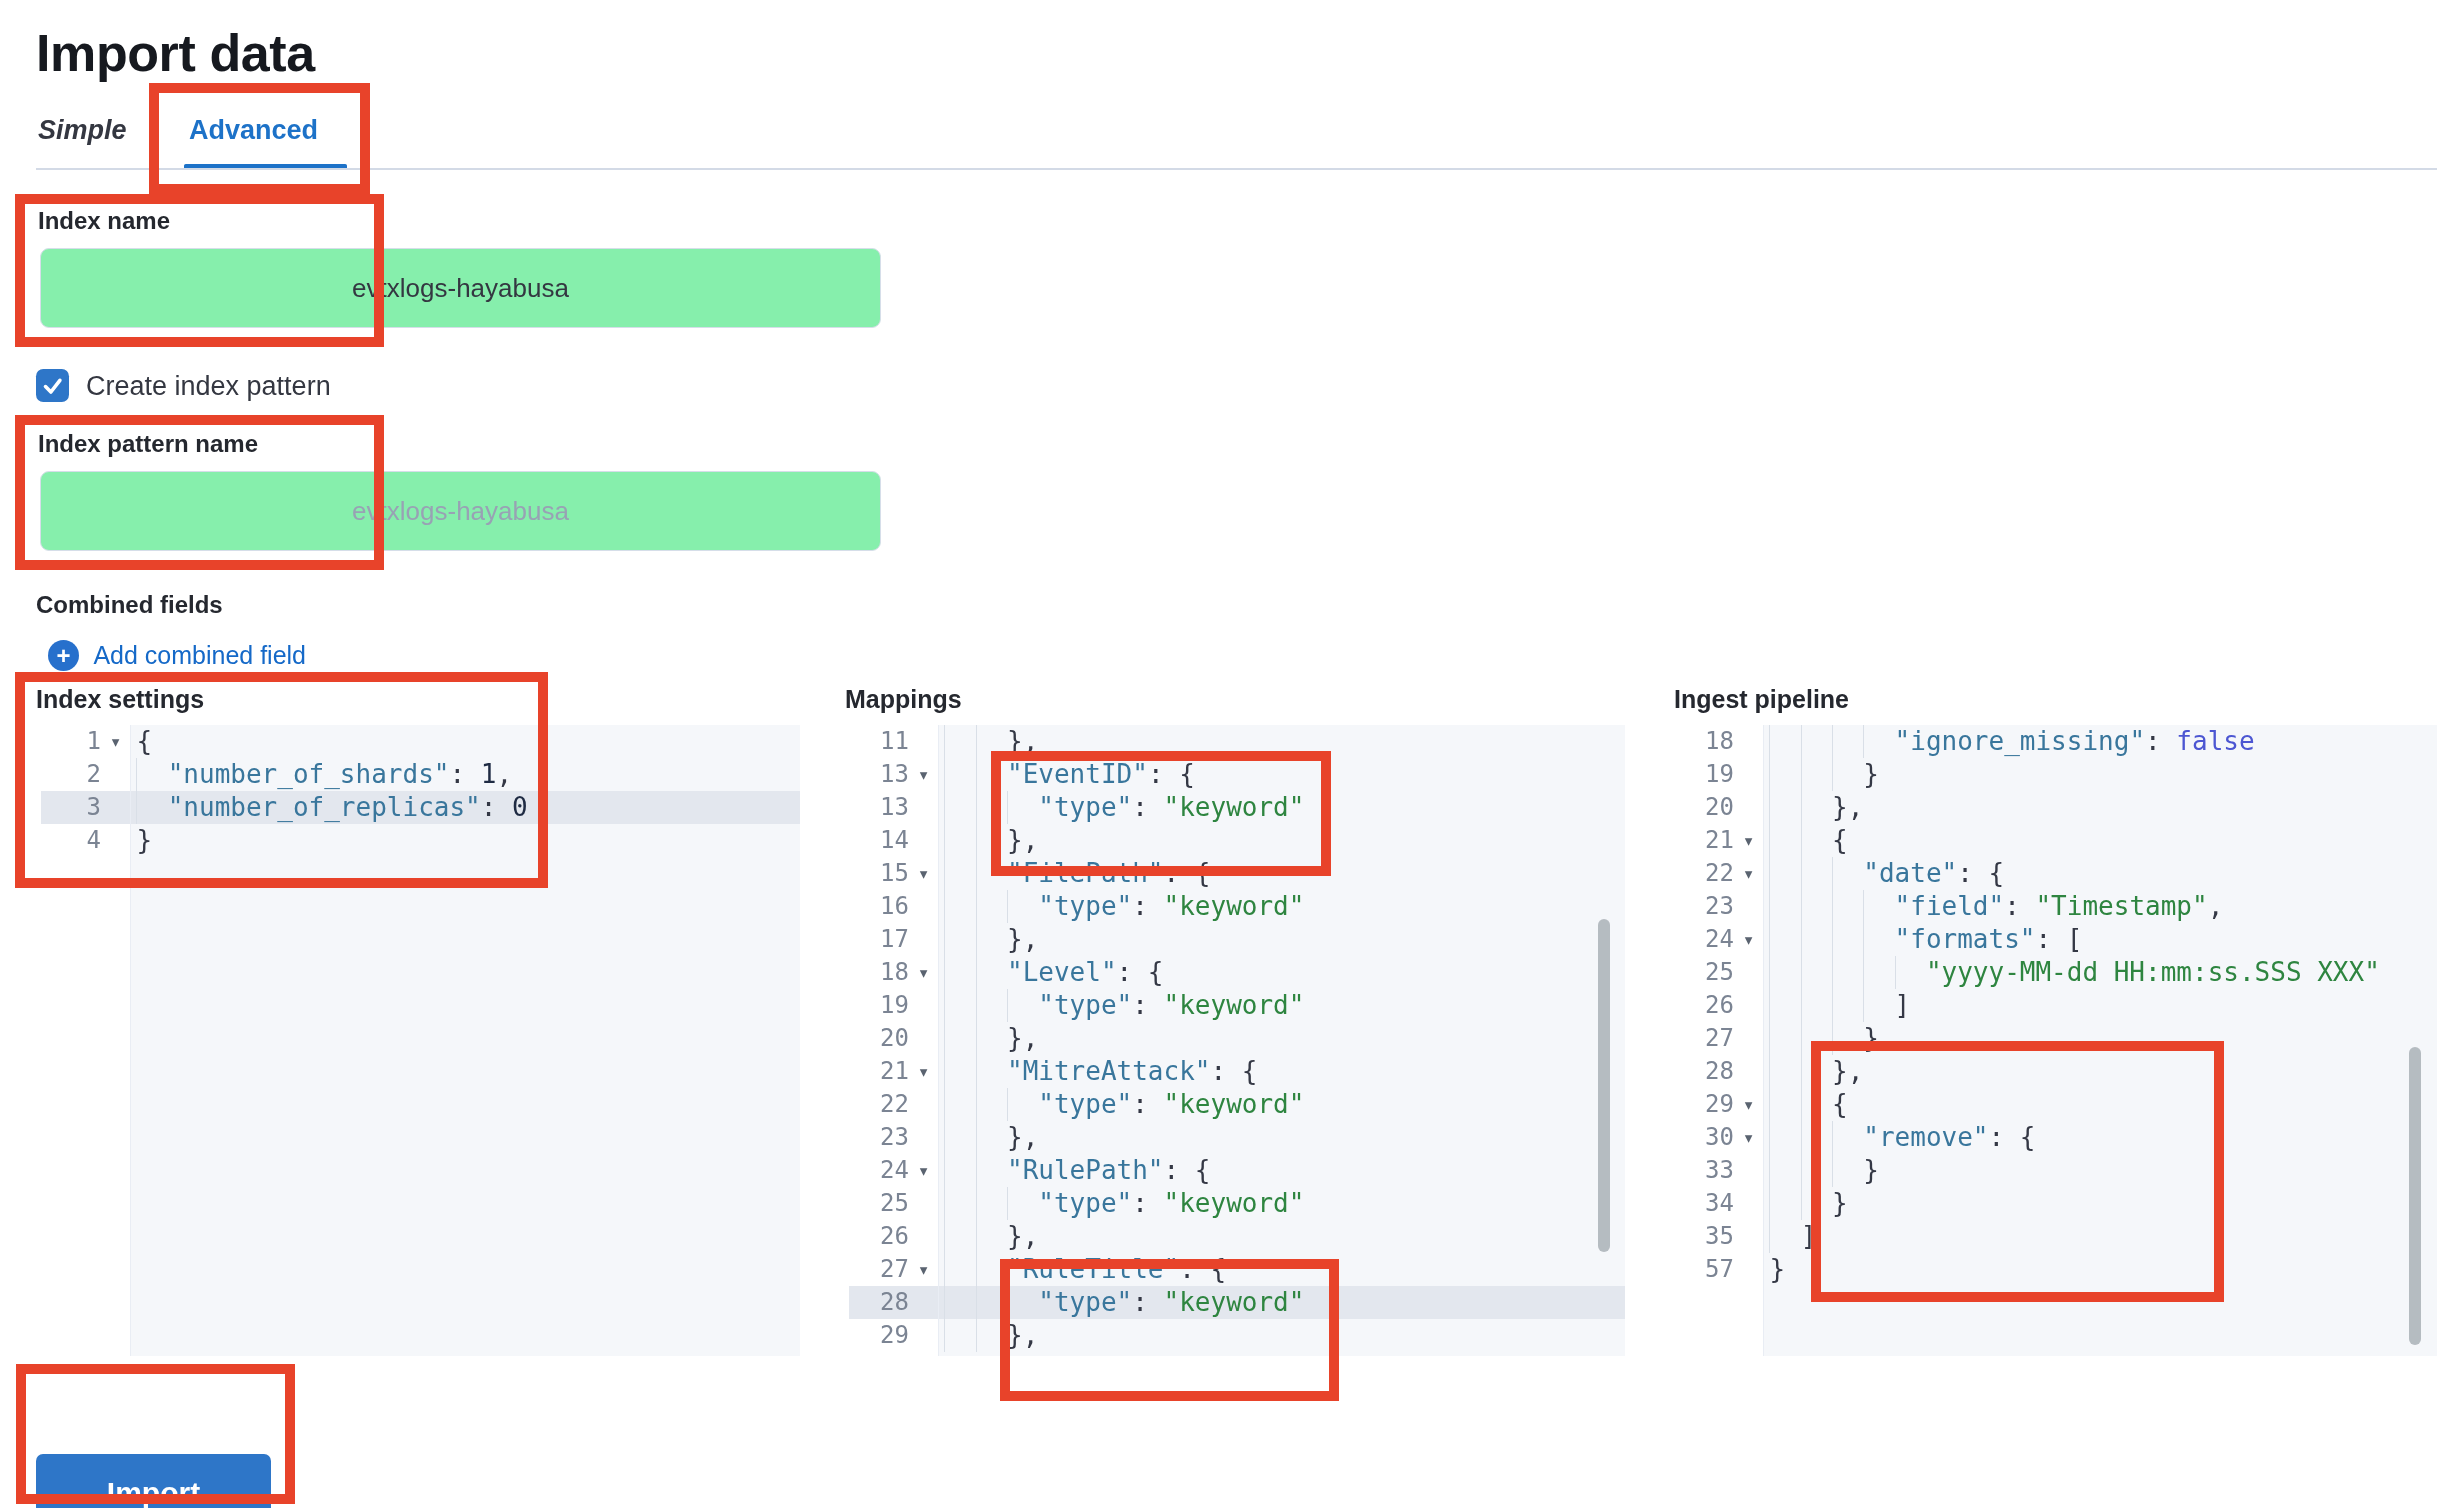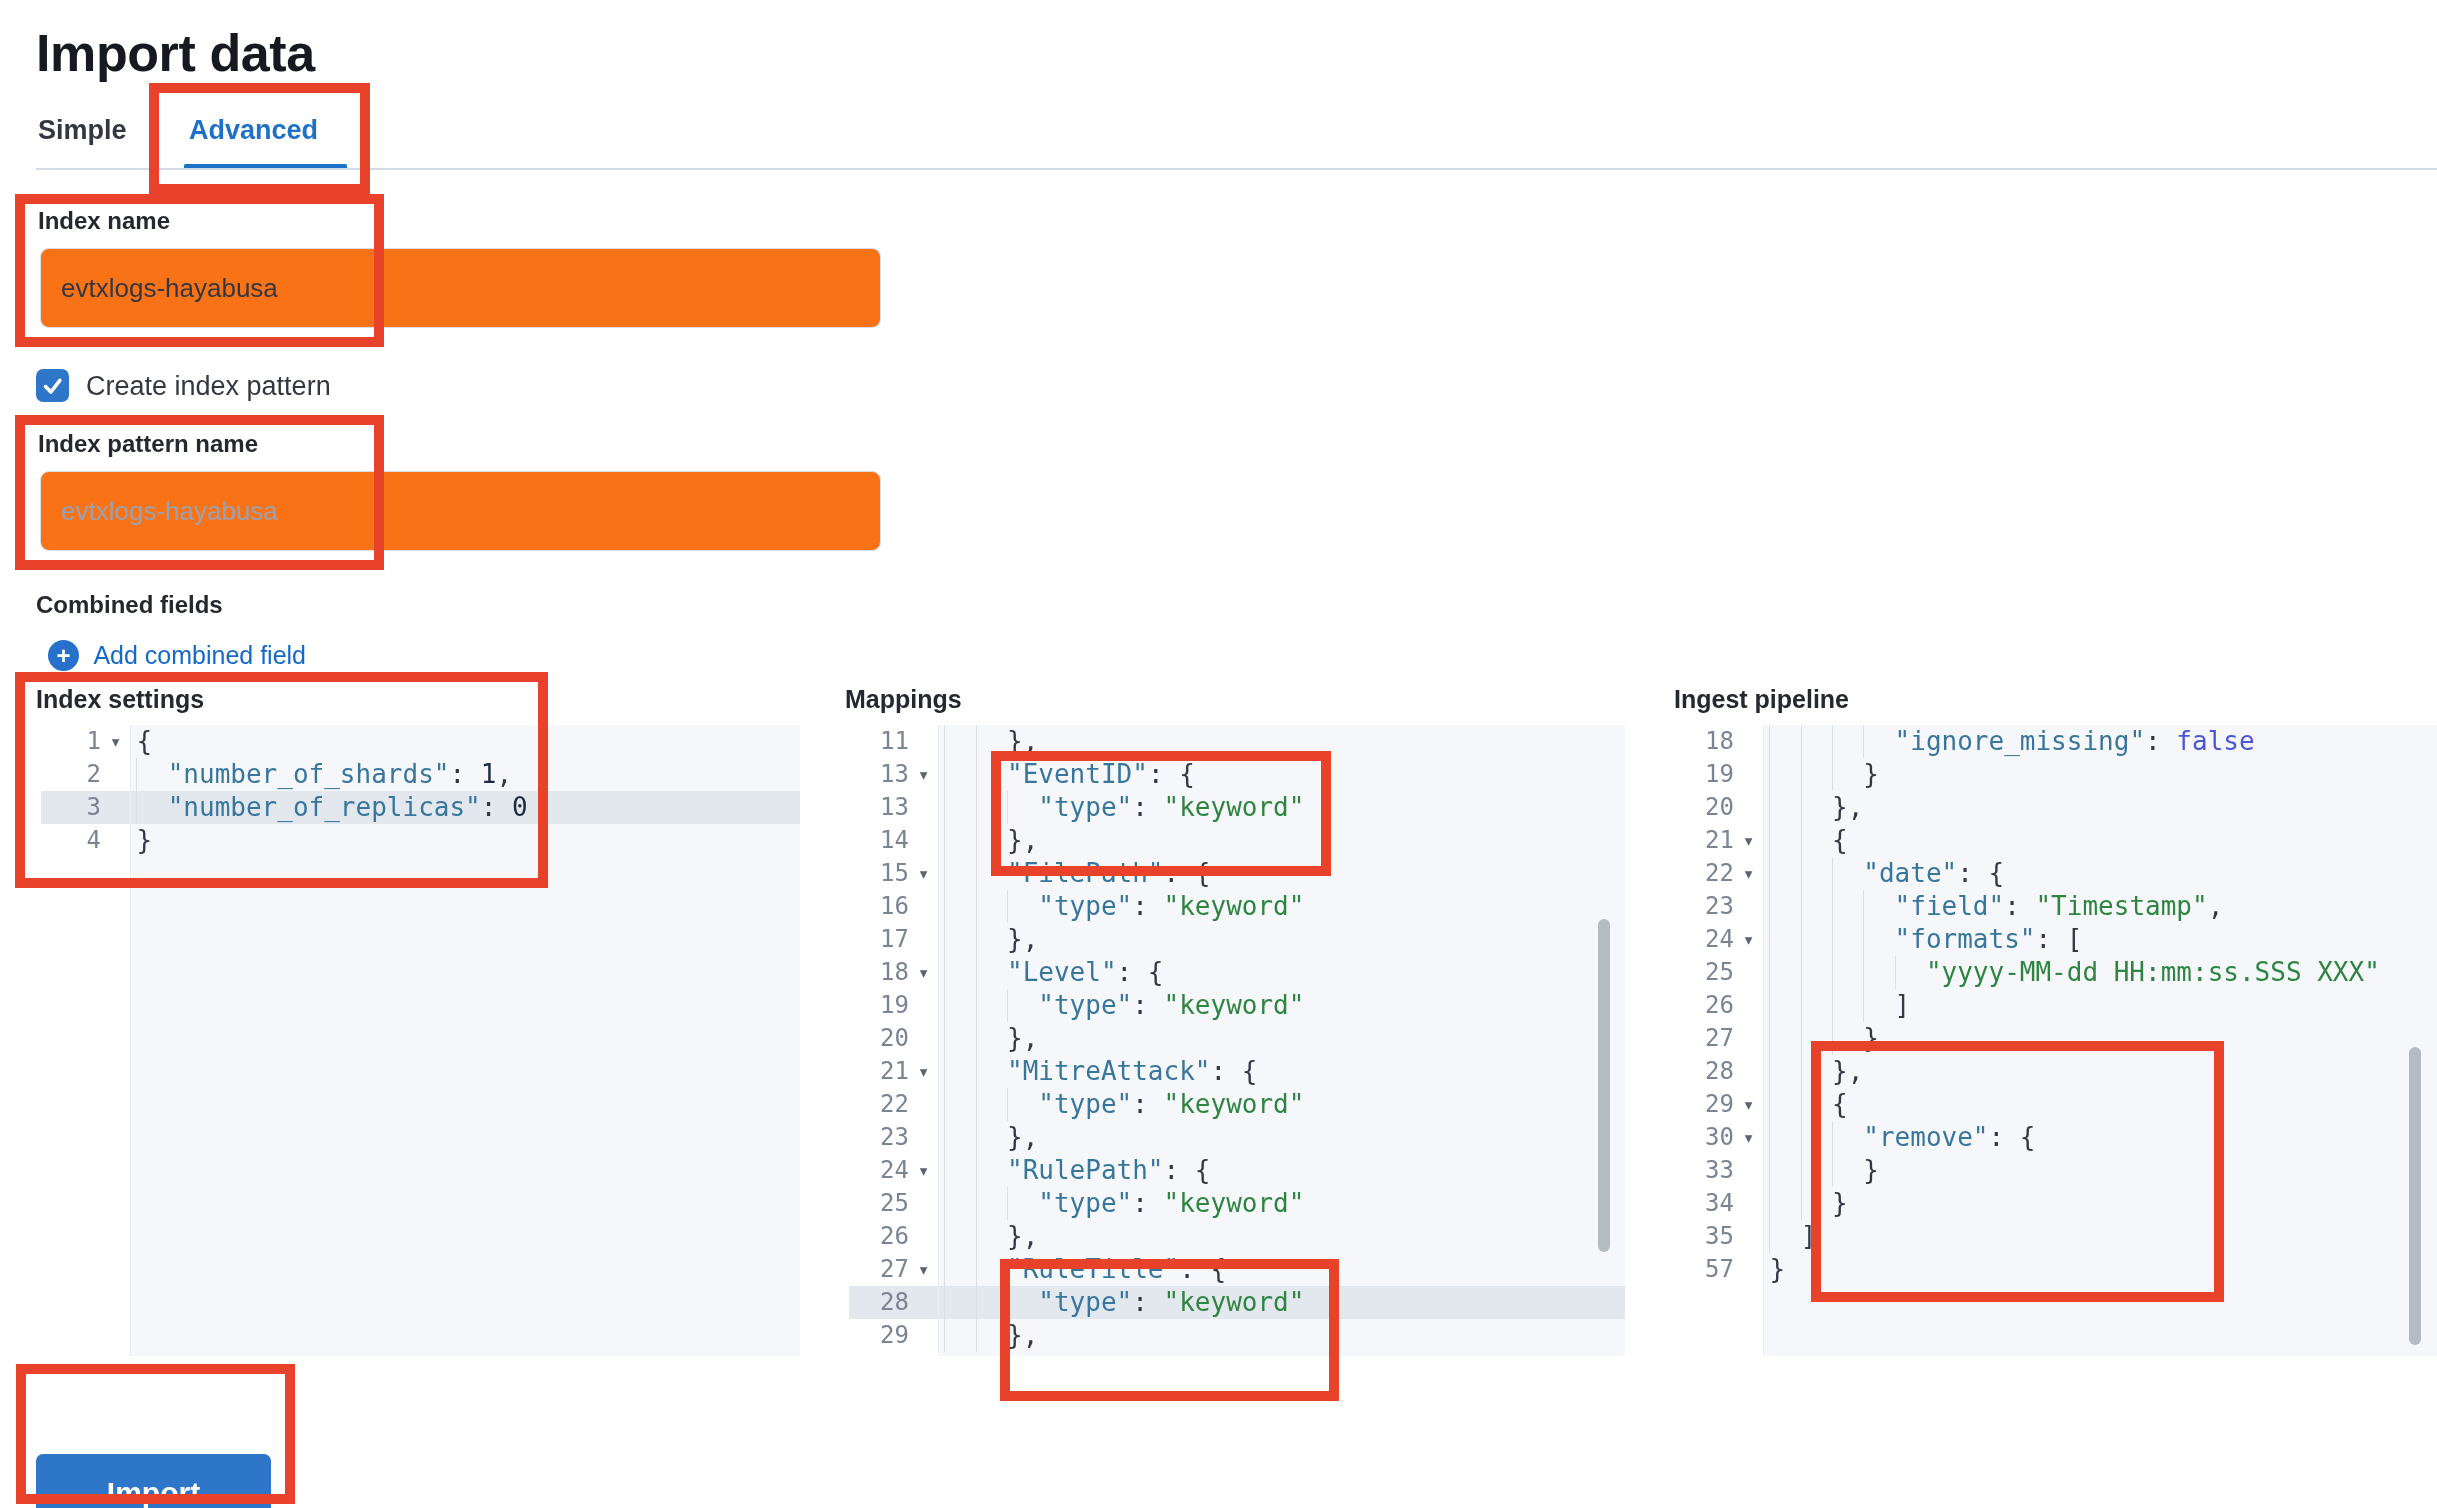--- a/index.html
+++ b/index.html
@@ -3,33 +3,33 @@
 <meta charset="utf-8">
 <style>
   * { margin:0; padding:0; box-sizing:border-box; }
   html,body { width:2438px; height:1508px; background:#fff; overflow:hidden;
               font-family:"Liberation Sans", sans-serif; }
   .abs { position:absolute; }
 
   
   #page-title { left:36px; top:23.4px; font-size:52px; font-weight:700; color:#16191f; letter-spacing:-0.4px; }
   .tab { top:115px; font-size:27px; font-weight:700; cursor:pointer; }
-  #tab-simple { left:38px; color:#343741; }
+  #tab-simple { left:38px; color:#343741;font-style:italic; }
   #tab-advanced { left:189px; color:#1d72c8; }
   #tab-underline { left:184px; top:164px; width:163px; height:6.3px; background:#1d72c8; border-radius:1.8px; }
   #tabs-separator { left:36px; top:168px; width:2402px; height:1.8px; background:#d3dae6; }
 
   
   .field-label { font-size:24px; font-weight:700; color:#25282f; }
   #index-name-label { left:38px; top:207px; }
   #index-pattern-label { left:38px; top:430px; }
   #combined-fields-label { left:36px; top:591px; }
   .text-input { left:40px; width:841px; height:80px; border:1.8px solid #d6dee9; border-radius:9px;
-                background:#f97316; font-family:"Liberation Sans",sans-serif; font-size:26px;
-                color:#343741; padding:0 20px; outline:none; }
+                background:#86efac; font-family:"Liberation Sans",sans-serif; font-size:26px;
+                color:#343741; padding:0 20px; outline:none;text-align:center; }
   .text-input::placeholder { color:#98a2b4; opacity:1; }
   #index-name-input { top:248px; }
   #index-pattern-input { top:471px; }
 
   #checkbox { left:36px; top:369px; width:33px; height:33px; background:#2e76c8; border-radius:7.2px;
               display:flex; align-items:center; justify-content:center; cursor:pointer; }
   #checkbox-label { left:86px; top:371px; font-size:27px; color:#343741; }
 
   #add-combined { left:48px; top:640px; display:flex; align-items:center; cursor:pointer; }
   #plus-icon { width:31px; height:31px; border-radius:50%; background:#2770cc; color:#fff;

